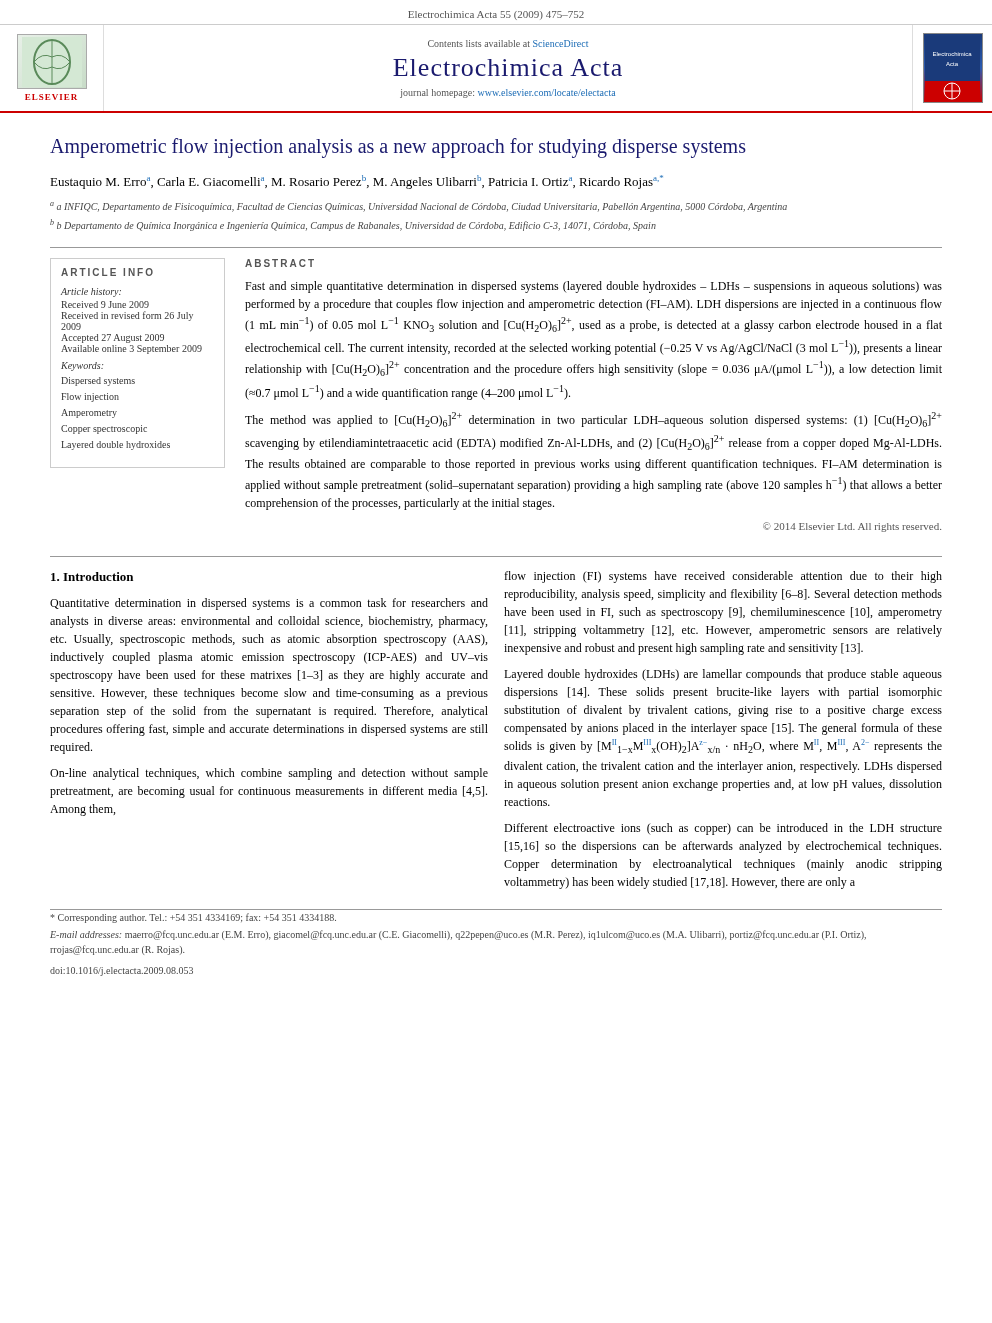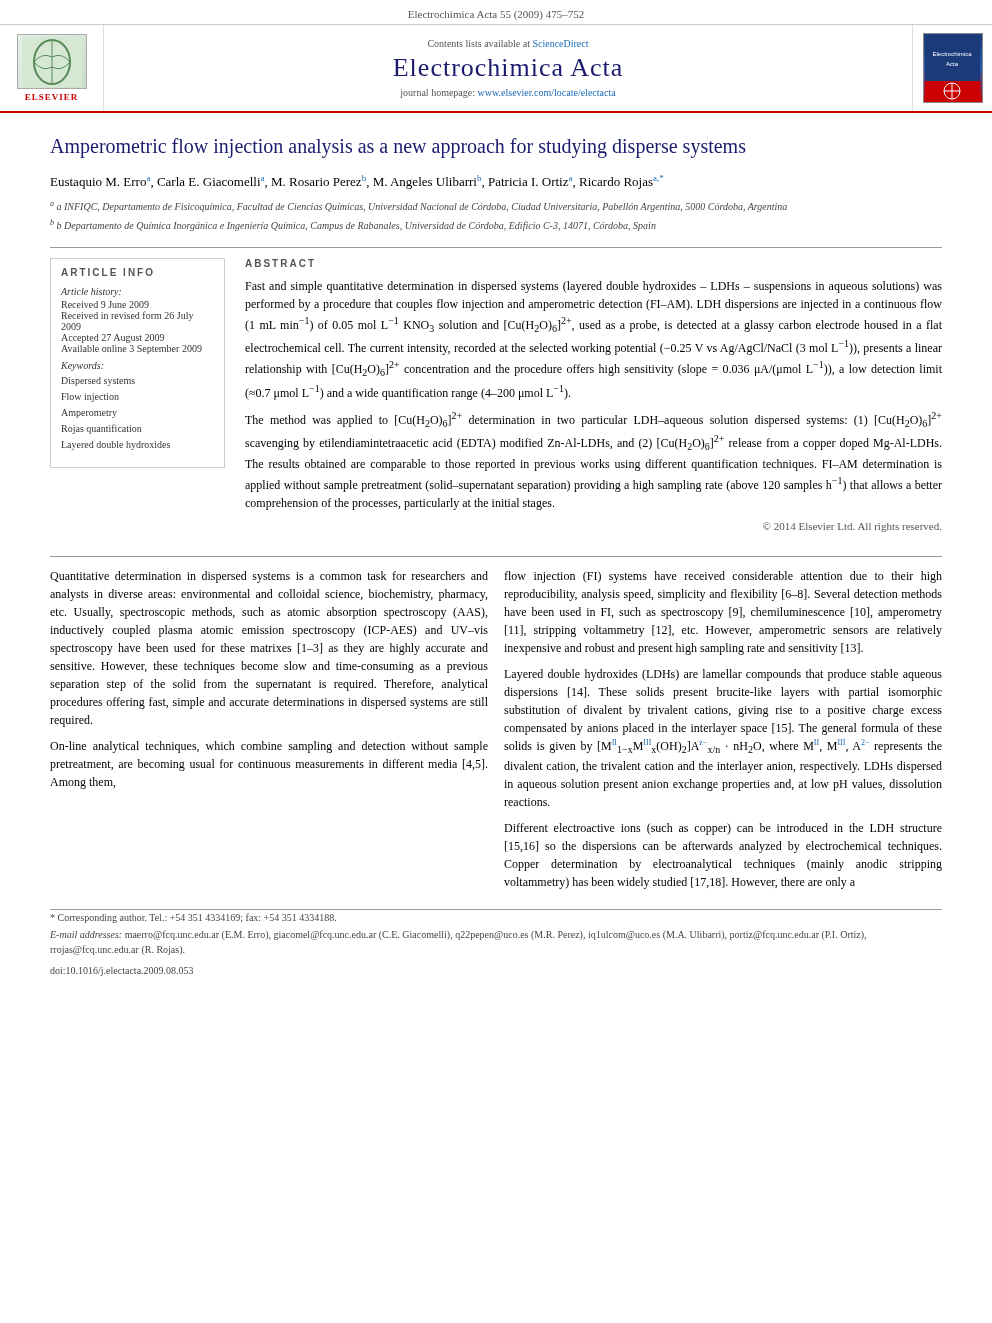--- a/index.html
+++ b/index.html
@@ -363,21 +363,21 @@
             <div class="info-text">Received in revised form 26 July 2009</div>
             <div class="info-text">Accepted 27 August 2009</div>
             <div class="info-text">Available online 3 September 2009</div>
           </div>
           <div class="info-block">
             <div class="info-label">Keywords:</div>
             <div class="keywords-list">
               <div>Dispersed systems</div>
               <div>Flow injection</div>
               <div>Amperometry</div>
-              <div>Rojas quantification</div>
+              <div>Copper spectroscopic</div>
               <div>Layered double hydroxides</div>
             </div>
           </div>
         </div>
       </div>
 
       <div class="right-col">
         <div class="abstract-section">
           <div class="abstract-title">ABSTRACT</div>
           <div class="abstract-text">
@@ -387,20 +387,21 @@
           <div class="copyright-line">© 2014 Elsevier Ltd. All rights reserved.</div>
         </div>
       </div>
     </div>
 
     <hr class="body-divider">
 
     <div class="body-two-col">
 
       <div class="body-col">
+        <div class="section-heading">1. Introduction</div>
         <p>Quantitative determination in dispersed systems is a common task for researchers and analysts in diverse areas: environmental and colloidal science, biochemistry, pharmacy, etc. Usually, spectroscopic methods, such as atomic absorption spectroscopy (AAS), inductively coupled plasma atomic emission spectroscopy (ICP-AES) and UV–vis spectroscopy have been used for these matrixes [1–3] as they are highly accurate and sensitive. However, these techniques become slow and time-consuming as a previous separation step of the solid from the supernatant is required. Therefore, analytical procedures offering fast, simple and accurate determinations in dispersed systems are still required.</p>
         <p>On-line analytical techniques, which combine sampling and detection without sample pretreatment, are becoming usual for continuous measurements in different media [4,5]. Among them,</p>
       </div>
 
       <div class="body-col">
         <p>flow injection (FI) systems have received considerable attention due to their high reproducibility, analysis speed, simplicity and flexibility [6–8]. Several detection methods have been used in FI, such as spectroscopy [9], chemiluminescence [10], amperometry [11], stripping voltammetry [12], etc. However, amperometric sensors are relatively inexpensive and robust and present high sampling rate and sensitivity [13].</p>
         <p>Layered double hydroxides (LDHs) are lamellar compounds that produce stable aqueous dispersions [14]. These solids present brucite-like layers with partial isomorphic substitution of divalent by trivalent cations, giving rise to a positive charge excess compensated by anions placed in the interlayer space [15]. The general formula of these solids is given by [M<sup>II</sup><sub>1−x</sub>M<sup>III</sup><sub>x</sub>(OH)<sub>2</sub>]A<sup>z−</sup><sub>x/n</sub> · nH<sub>2</sub>O, where M<sup>II</sup>, M<sup>III</sup>, A<sup>2−</sup> represents the divalent cation, the trivalent cation and the interlayer anion, respectively. LDHs dispersed in aqueous solution present anion exchange properties and, at low pH values, dissolution reactions.</p>
         <p>Different electroactive ions (such as copper) can be introduced in the LDH structure [15,16] so the dispersions can be afterwards analyzed by electrochemical techniques. Copper determination by electroanalytical techniques (mainly anodic stripping voltammetry) has been widely studied [17,18]. However, there are only a</p>
       </div>
     </div>

